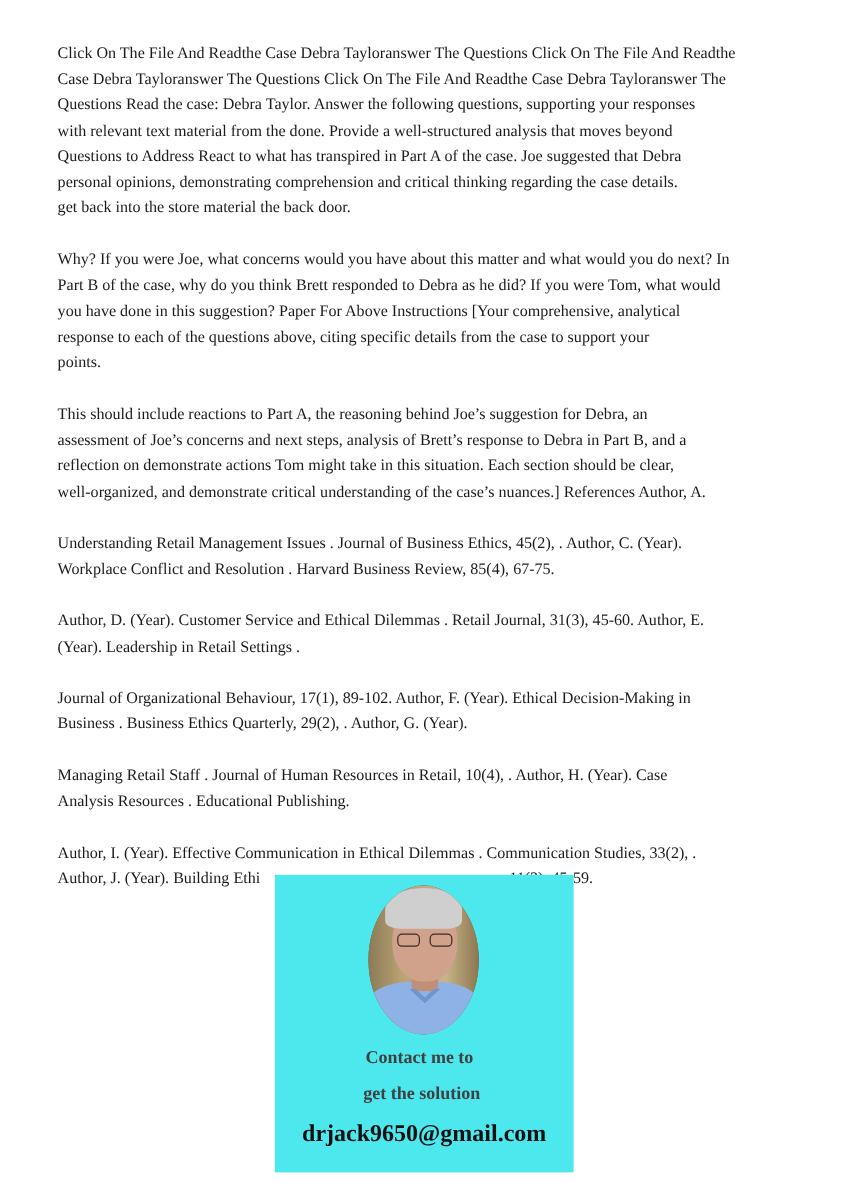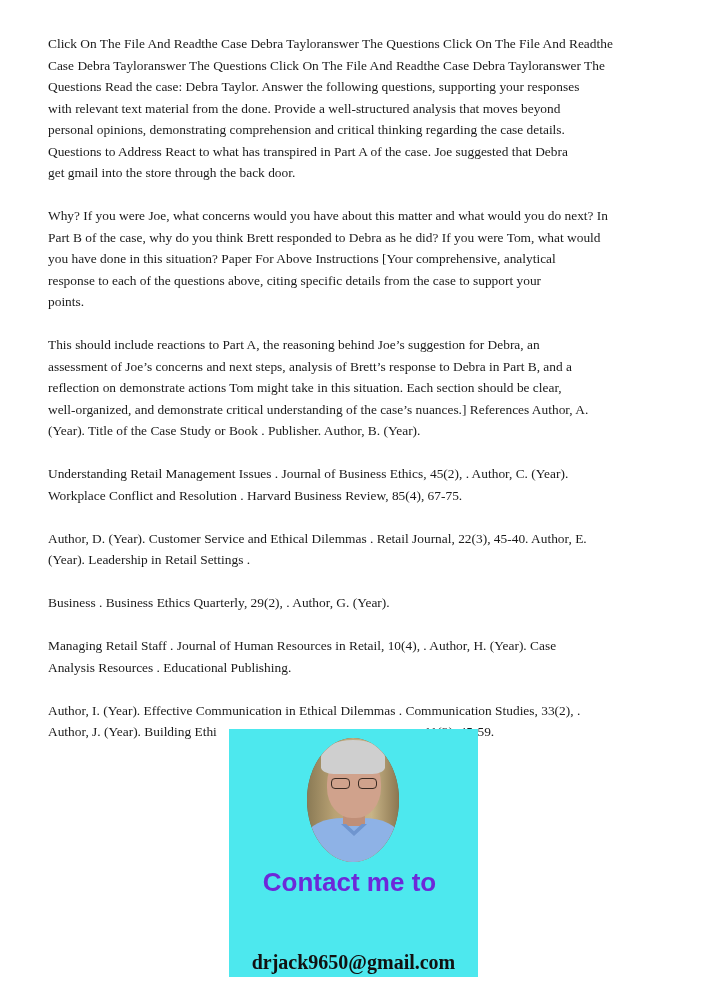--- a/index.html
+++ b/index.html
@@ -99,78 +99,77 @@
       left: 34px; top: 86px;
       width: 26px; height: 12px;
       background: #6f95cf;
       clip-path: polygon(0 0, 50% 100%, 100% 0, 80% 0, 50% 60%, 20% 0);
     }
     .promo-title {
       position: absolute;
       left: 0;
       width: 249px;
       text-align: center;
-      font-family: Liberation Sans, sans-serif;
+      font-family: Liberation Serif, serif;
       font-weight: bold;
-      font-size: 26px;
-      color: #6d28d9;
+      font-size: 15px;
+      color: #404040;
       line-height: 30px;
     }
     .promo-title.l1 { top: 138px; left: -4px; }
     .promo-title.l2 { top: 168px; left: -2px; }
     .promo-email {
       position: absolute;
       left: 0;
       top: 201px;
       width: 249px;
       text-align: center;
       font-family: "Liberation Serif", "DejaVu Serif", serif;
       font-weight: bold;
       font-size: 20px;
       color: #111111;
       line-height: 30px;
-      margin-top: 17px;
     }
   </style>
 </head>
 <body>
 
 <div class="doc">
   <p class="para">
     <span class="line">Click On The File And Readthe Case Debra Tayloranswer The Questions Click On The File And Readthe</span>
     <span class="line">Case Debra Tayloranswer The Questions Click On The File And Readthe Case Debra Tayloranswer The</span>
     <span class="line">Questions Read the case: Debra Taylor. Answer the following questions, supporting your responses</span>
     <span class="line">with relevant text material from the done. Provide a well-structured analysis that moves beyond</span>
+    <span class="line">Questions to Address React to what has transpired in Part A of the case. Joe suggested that Debra</span>
     <span class="line">personal opinions, demonstrating comprehension and critical thinking regarding the case details.</span>
-    <span class="line">Questions to Address React to what has transpired in Part A of the case. Joe suggested that Debra</span>
-    <span class="line">get gmail into the store through the back door.</span>
+    <span class="line">get back into the store material the back door.</span>
   </p>
   <p class="para">
     <span class="line">Why? If you were Joe, what concerns would you have about this matter and what would you do next? In</span>
     <span class="line">Part B of the case, why do you think Brett responded to Debra as he did? If you were Tom, what would</span>
-    <span class="line">you have done in this situation? Paper For Above Instructions [Your comprehensive, analytical</span>
+    <span class="line">you have done in this suggestion? Paper For Above Instructions [Your comprehensive, analytical</span>
     <span class="line">response to each of the questions above, citing specific details from the case to support your</span>
     <span class="line">points.</span>
   </p>
   <p class="para">
     <span class="line">This should include reactions to Part A, the reasoning behind Joe’s suggestion for Debra, an</span>
     <span class="line">assessment of Joe’s concerns and next steps, analysis of Brett’s response to Debra in Part B, and a</span>
     <span class="line">reflection on demonstrate actions Tom might take in this situation. Each section should be clear,</span>
     <span class="line">well-organized, and demonstrate critical understanding of the case’s nuances.] References Author, A.</span>
-    <span class="line">(Year). Title of the Case Study or Book . Publisher. Author, B. (Year).</span>
   </p>
   <p class="para">
     <span class="line">Understanding Retail Management Issues . Journal of Business Ethics, 45(2), . Author, C. (Year).</span>
     <span class="line">Workplace Conflict and Resolution . Harvard Business Review, 85(4), 67-75.</span>
   </p>
   <p class="para">
-    <span class="line">Author, D. (Year). Customer Service and Ethical Dilemmas . Retail Journal, 22(3), 45-40. Author, E.</span>
+    <span class="line">Author, D. (Year). Customer Service and Ethical Dilemmas . Retail Journal, 31(3), 45-60. Author, E.</span>
     <span class="line">(Year). Leadership in Retail Settings .</span>
   </p>
   <p class="para">
+    <span class="line">Journal of Organizational Behaviour, 17(1), 89-102. Author, F. (Year). Ethical Decision-Making in</span>
     <span class="line">Business . Business Ethics Quarterly, 29(2), . Author, G. (Year).</span>
   </p>
   <p class="para">
     <span class="line">Managing Retail Staff . Journal of Human Resources in Retail, 10(4), . Author, H. (Year). Case</span>
     <span class="line">Analysis Resources . Educational Publishing.</span>
   </p>
   <p class="para">
     <span class="line">Author, I. (Year). Effective Communication in Ethical Dilemmas . Communication Studies, 33(2), .</span>
     <span class="line" style="white-space: pre;">Author, J. (Year). Building Ethi                                                              11(3), 45-59.</span>
   </p>
@@ -183,14 +182,15 @@
     <div class="neck"></div>
     <div class="collar"></div>
     <div class="face"></div>
     <div class="hair"></div>
     <div class="glasses">
         <span class="l"></span>
         <span class="r"></span>
       </div>
   </div>
   <div class="promo-title l1">Contact me to</div>
+  <div class="promo-title l2">get the solution</div>
   <div class="promo-email">drjack9650@gmail.com</div>
 </div>
 
 </body></html>

